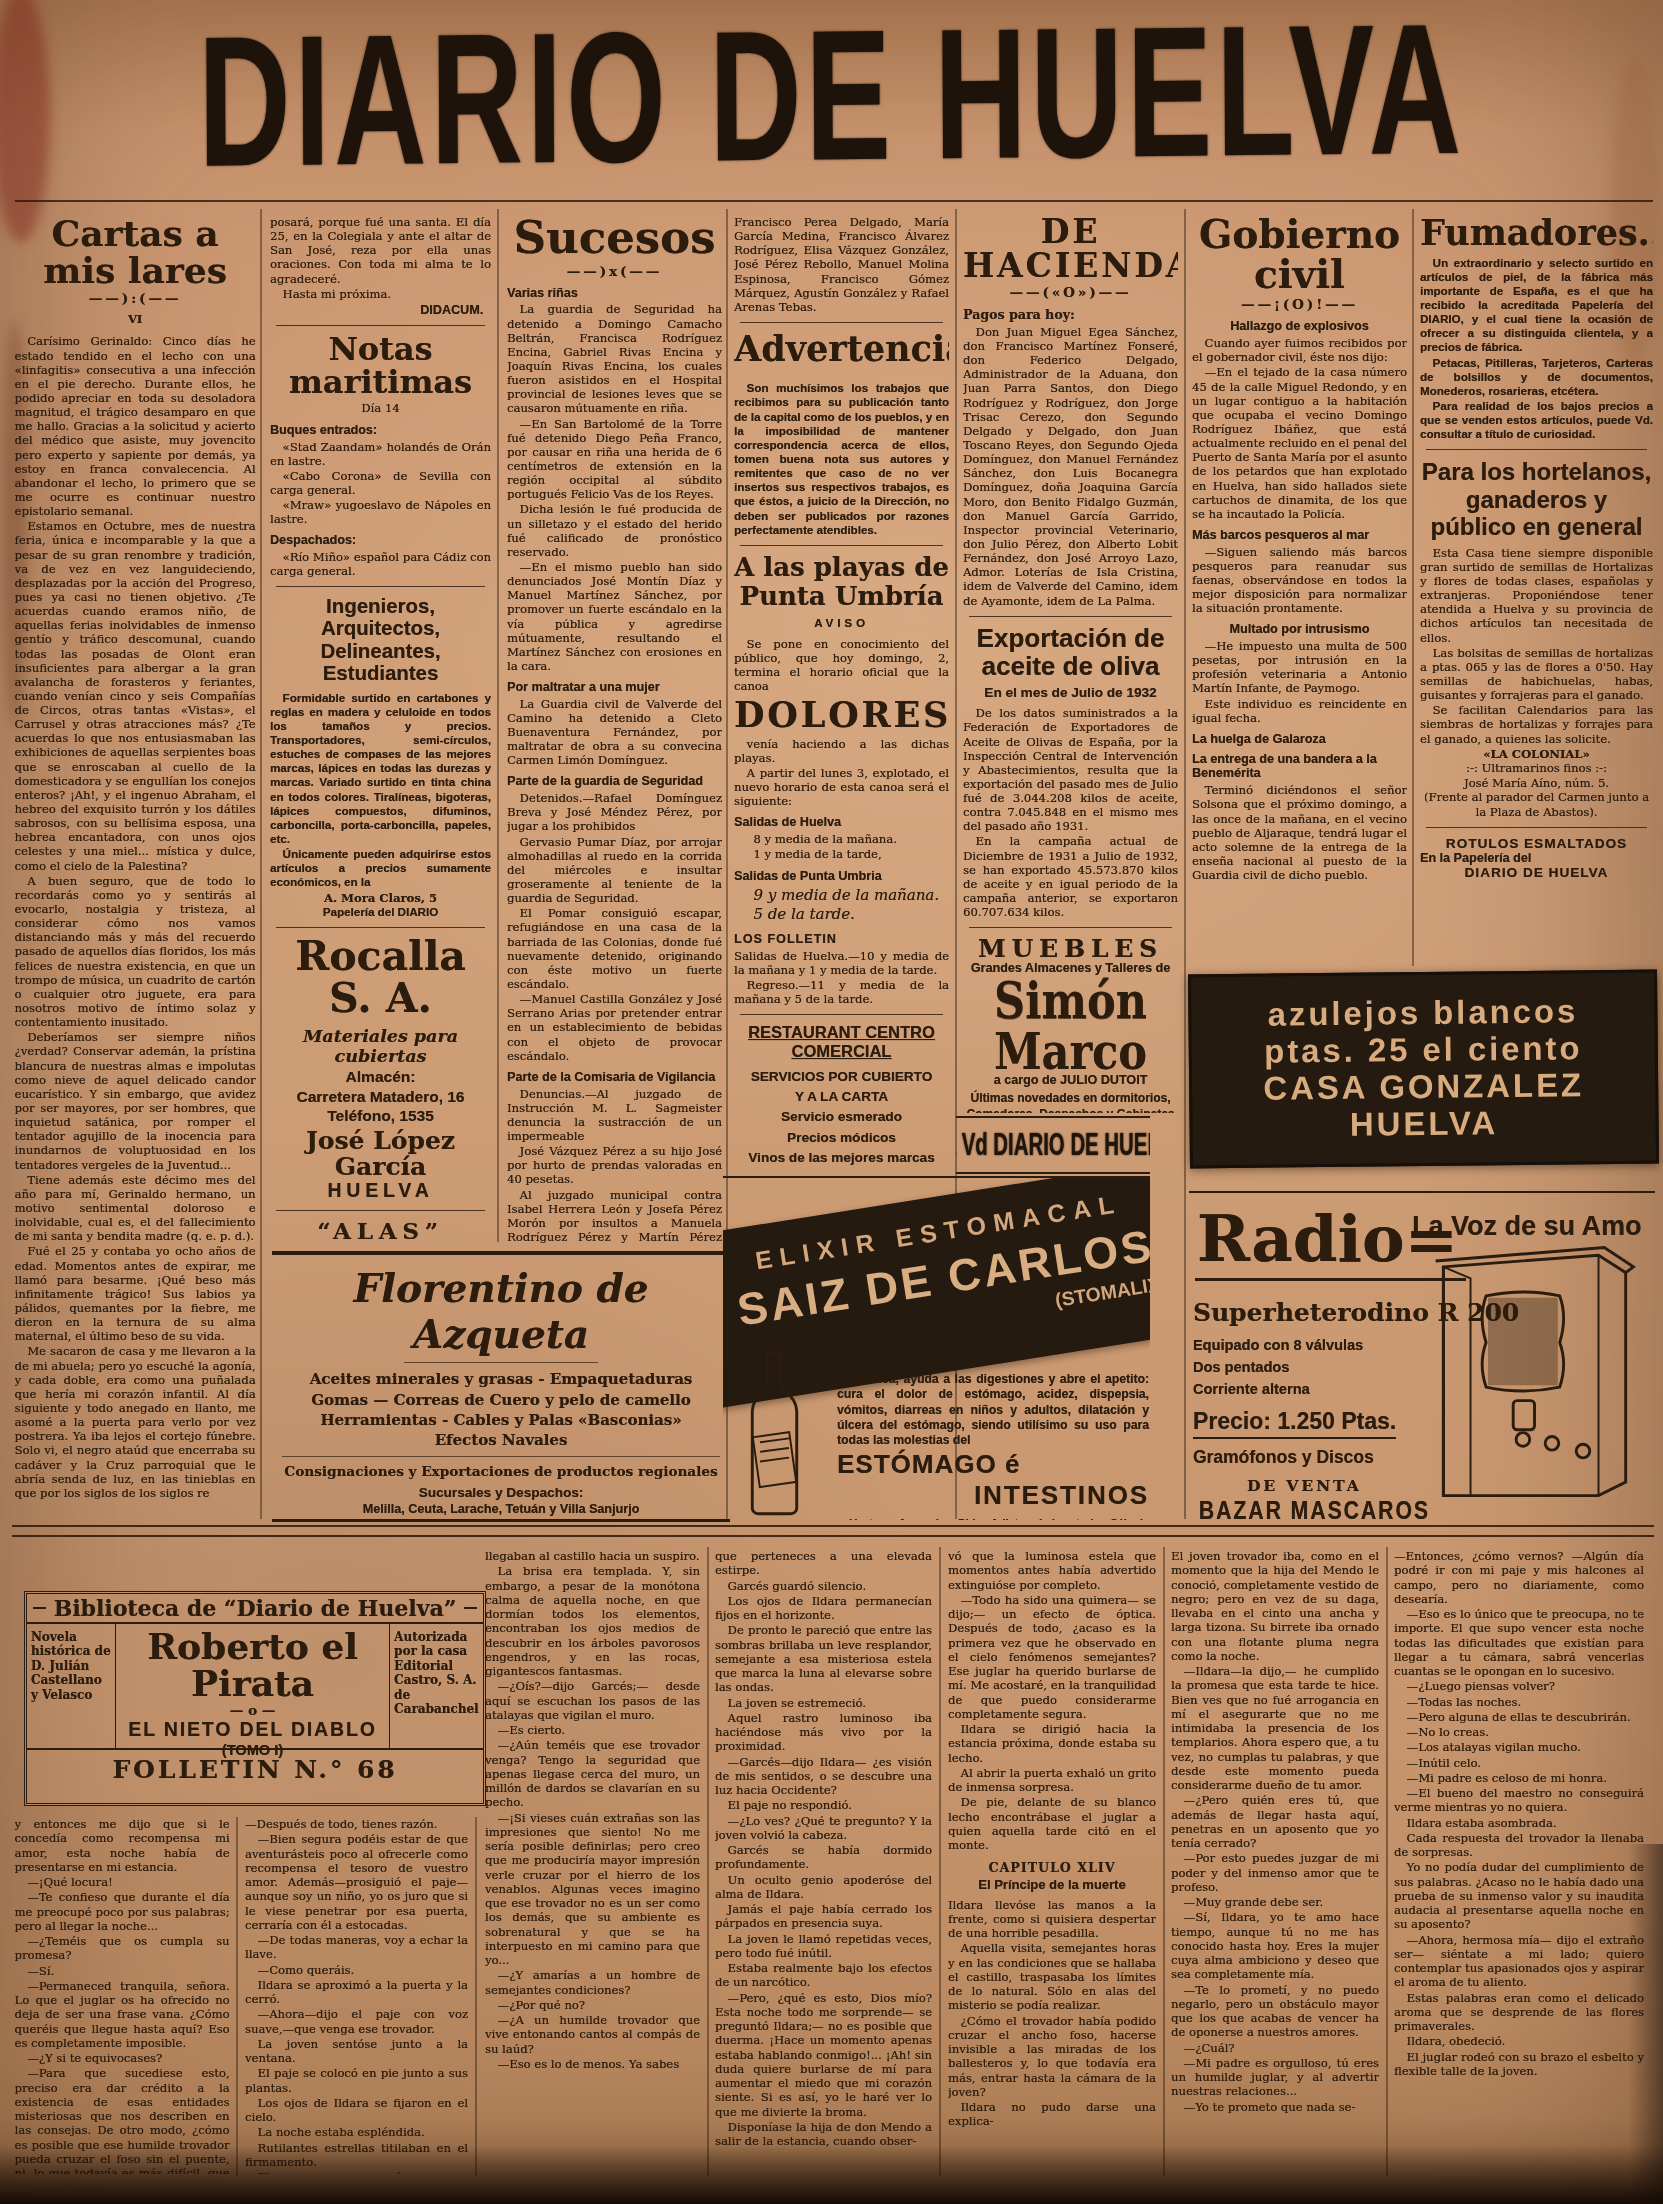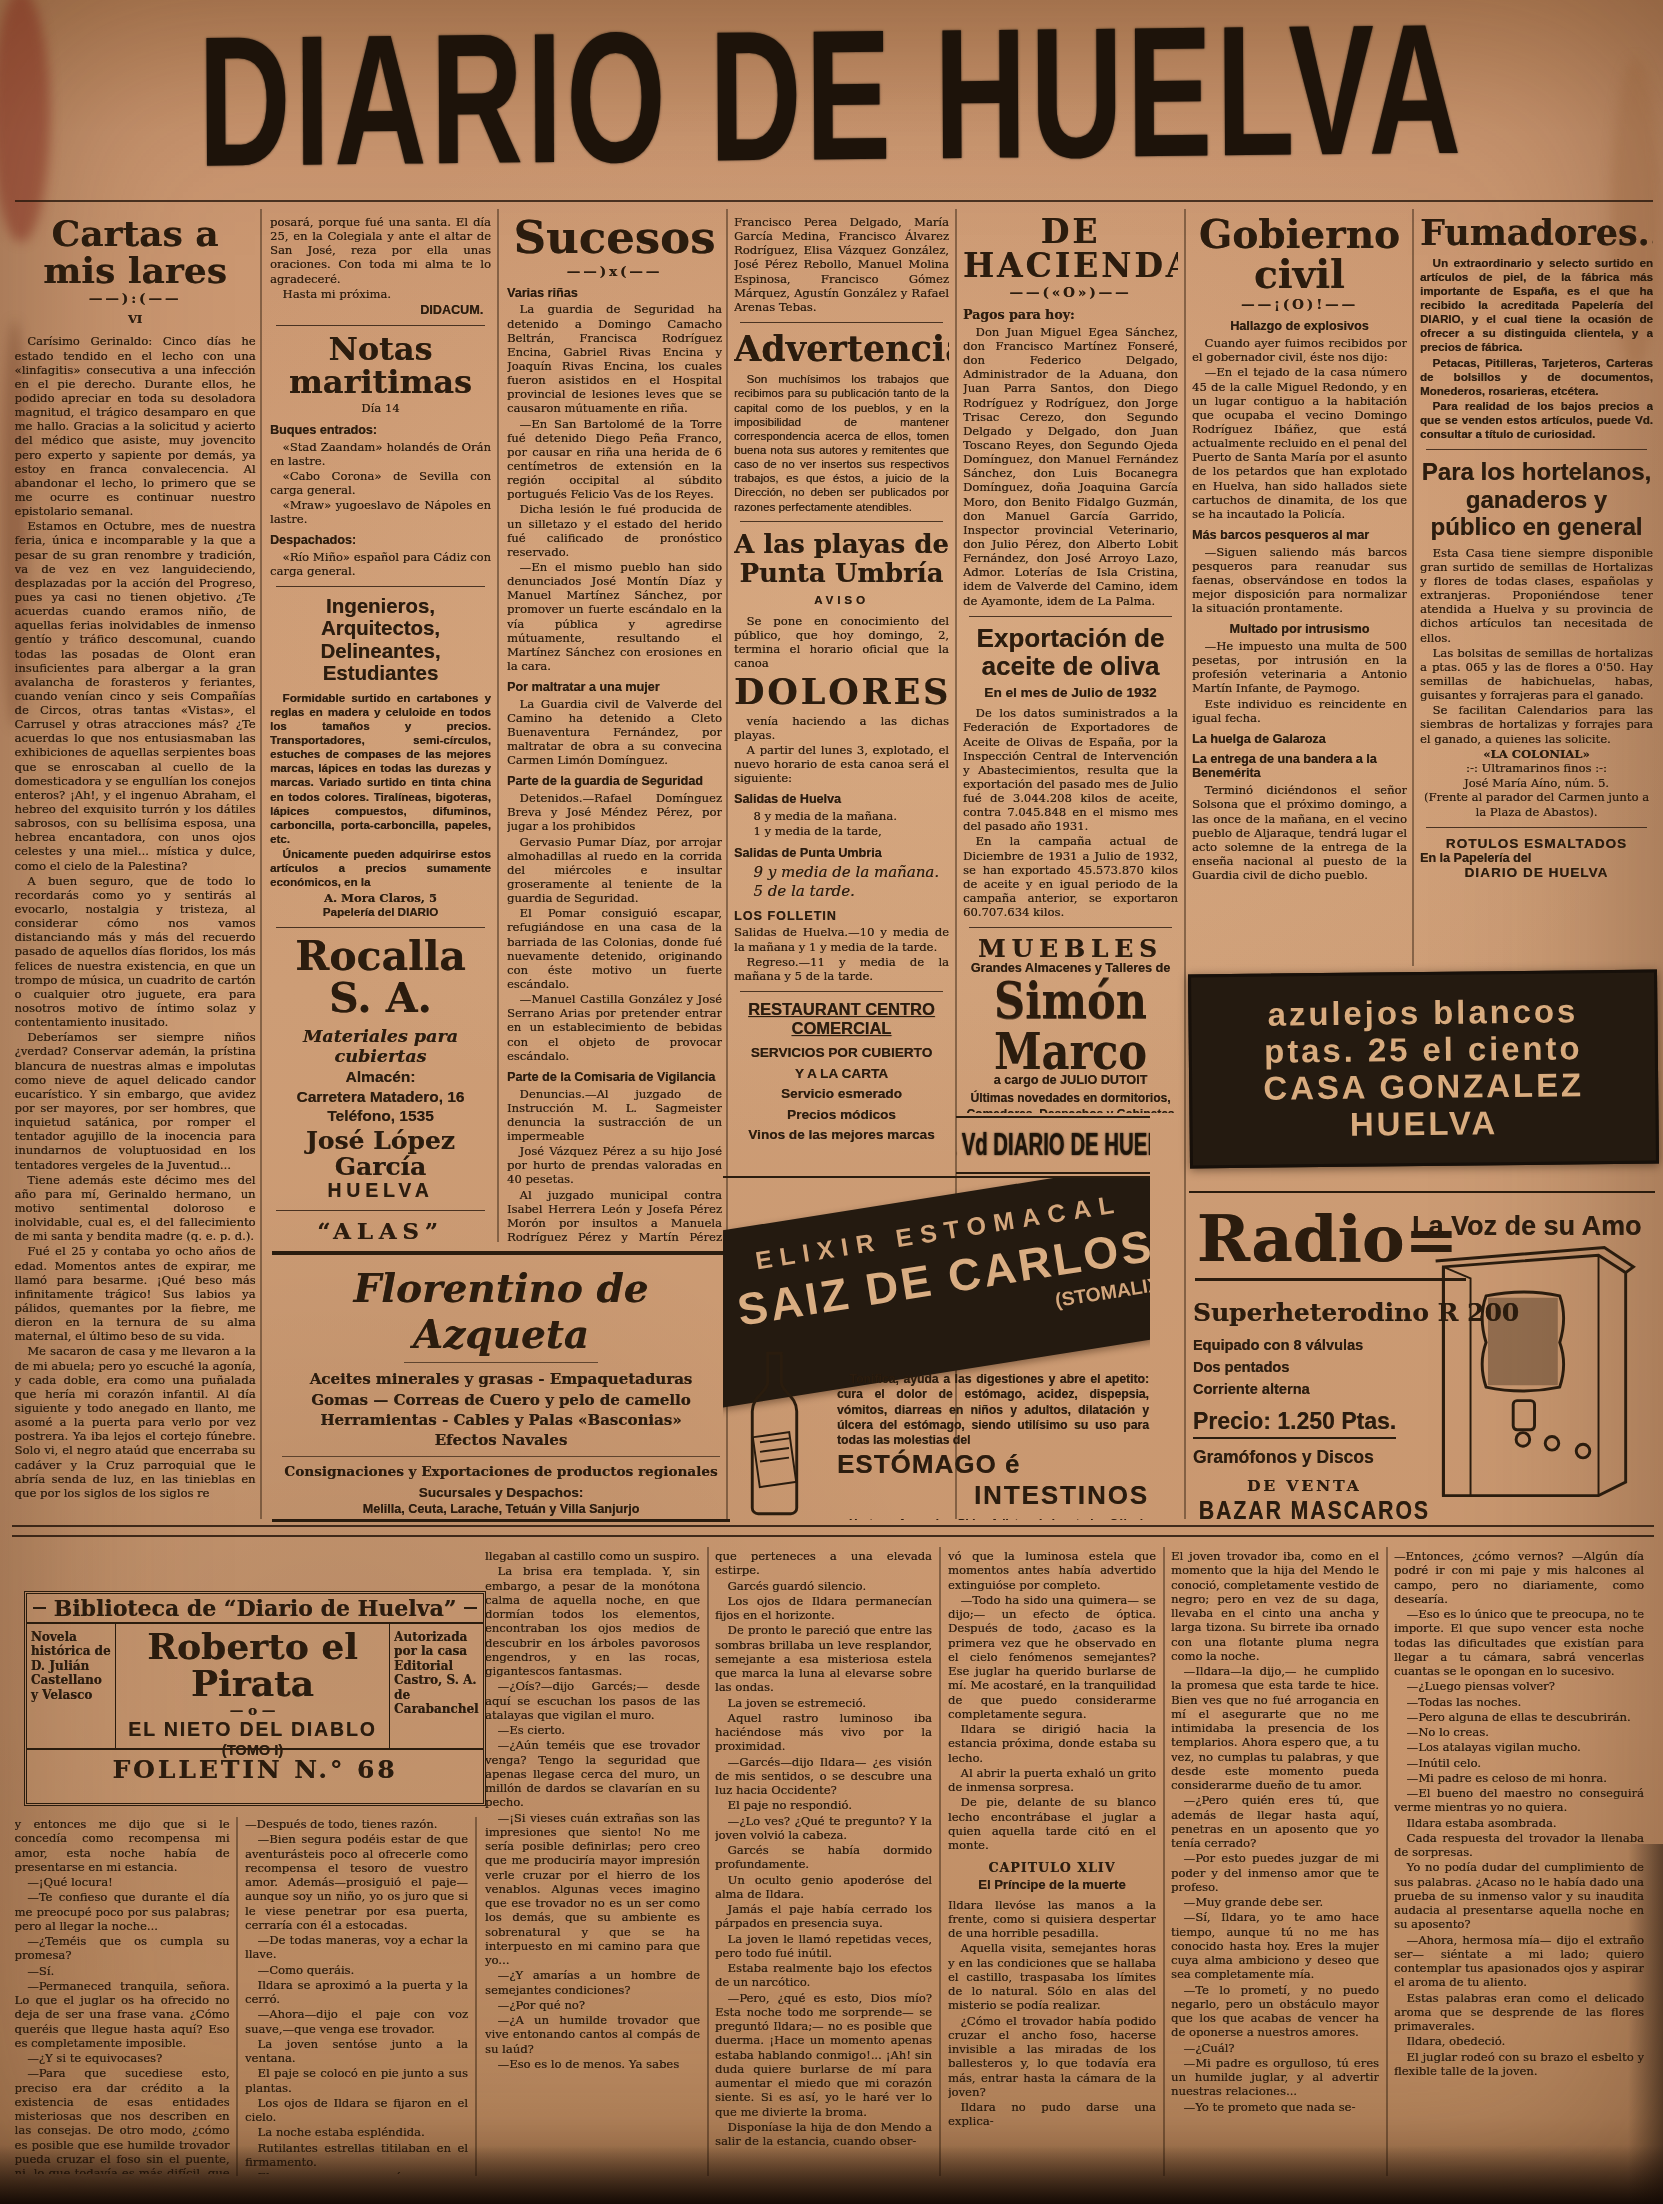--- a/index.html
+++ b/index.html
@@ -165,21 +165,21 @@
       <span class="sans" style="font-weight:bold;font-size:13.6px;">Apartado, 62</span>
     </div>
   </div>
 
   <div class="col" style="left:734px;top:215px;width:215px;height:956px;">
     <div class="noind">
         <p>Francisco Perea Delgado, María García Medina, Francisco Álvarez Rodríguez, Elisa Vázquez González, José Pérez Rebollo, Manuel Molina Espinosa, Francisco Gómez Márquez, Agustín González y Rafael Arenas Tebas.</p>
       </div>
     <hr class="hr">
     <div class="ttl-serif" style="font-size:35px;">Advertencia</div>
-    <div class="sans" style="font-weight:normal;font-size:12px;margin-top:6px;">
+    <div class="sans" style="font-weight:bold;font-size:12px;margin-top:15px;">
         <p>Son muchísimos los trabajos que recibimos para su publicación tanto de la capital como de los pueblos, y en la imposibilidad de mantener correspondencia acerca de ellos, tomen buena nota sus autores y remitentes que caso de no ver insertos sus respectivos trabajos, es que éstos, a juicio de la Dirección, no deben ser publicados por razones perfectamente atendibles.</p>
       </div>
     <hr class="hr">
     <div class="ttl-serif" style="font-size:26px;line-height:1.1;">A las playas de Punta Umbría</div>
     <div class="cline sans" style="font-weight:bold;letter-spacing:3.9px;margin:5.8px 0;">AVISO</div>
     <p class="noind">Se pone en conocimiento del público, que hoy domingo, 2, termina el horario oficial que la canoa</p>
     <div class="ttl-serif" style="font-size:35px;letter-spacing:2.9px;margin:3.9px 0;">DOLORES</div>
     <p>venía haciendo a las dichas playas.</p>
     <p>A partir del lunes 3, explotado, el nuevo horario de esta canoa será el siguiente:</p>
     <div class="sh">Salidas de Huelva</div>
@@ -399,21 +399,21 @@
         <p>La joven sentóse junto a la ventana.</p>
         <p>El paje se colocó en pie junto a sus plantas.</p>
         <p>Los ojos de Ildara se fijaron en el cielo.</p>
         <p>La noche estaba espléndida.</p>
         <p>Rutilantes estrellas titilaban en el firmamento.</p>
         <p>El mar apenas se oía con sus melancólicos murmullos.</p>
       </div>
   </div>
   <div class="col fol noind" style="left:485px;top:1549px;width:215px;height:627px;">
     <div>
-        <p>llegaban al castillo como un suspiro.</p>
+        <p>llegaban al castillo hacia un suspiro.</p>
         <p>La brisa era templada. Y, sin embargo, a pesar de la monótona calma de aquella noche, en que dormían todos los elementos, encontraban los ojos medios de descubrir en los árboles pavorosos engendros, y en las rocas, gigantescos fantasmas.</p>
         <p>—¿Oís?—dijo Garcés;— desde aquí se escuchan los pasos de las atalayas que vigilan el muro.</p>
         <p>—Es cierto.</p>
         <p>—¿Aún teméis que ese trovador venga? Tengo la seguridad que apenas llegase cerca del muro, un millón de dardos se clavarían en su pecho.</p>
         <p>—¡Si vieses cuán extrañas son las impresiones que siento! No me sería posible definirlas; pero creo que me produciría mayor impresión verle cruzar por el hierro de los venablos. Algunas veces imagino que ese trovador no es un ser como los demás, que su ambiente es sobrenatural y que se ha interpuesto en mi camino para que yo...</p>
         <p>—¿Y amarías a un hombre de semejantes condiciones?</p>
         <p>—¿Por qué no?</p>
         <p>—¿A un humilde trovador que vive entonando cantos al compás de su laúd?</p>
         <p>—Eso es lo de menos. Ya sabes</p>
       </div>

